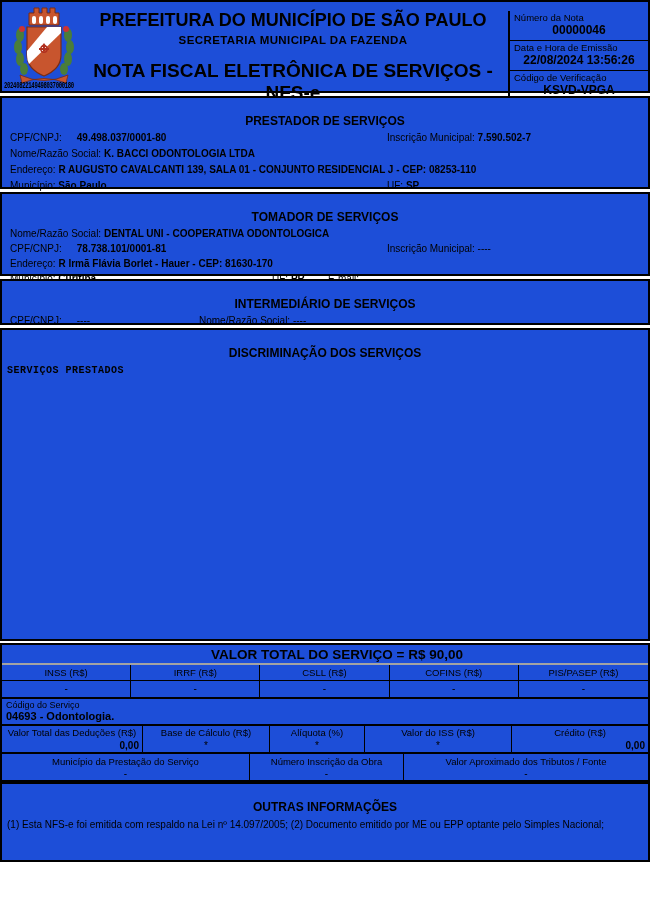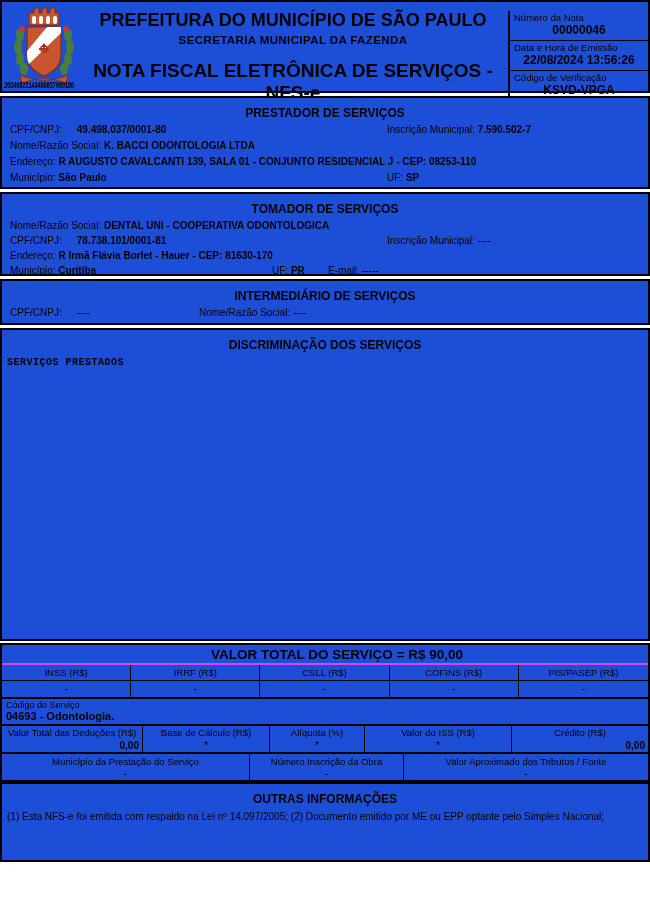--- a/index.html
+++ b/index.html
@@ -29,42 +29,42 @@
   .header-right {
     position:absolute; right:0; top:9px; width:140px; height:89px;
     border-left:2px solid #000;
   }
   .hr-cell { padding:1px 4px 0 4px; height:29px; }
   .hr-cell + .hr-cell { border-top:1.5px solid #000; height:30px; }
   .hr-label { font-size:9.5px; }
   .hr-value { font-size:12px; font-weight:bold; text-align:center; line-height:14px; }
 
   
-  .section-title { font-size:12px; font-weight:bold; text-align:center; line-height:17px; padding-top:7px; }
+  .section-title { font-size:12px; font-weight:bold; text-align:center; line-height:17px; padding-top:15px; }
   .rows { padding:0 8px; }
   .row { position:relative; line-height:16px; font-size:10px; white-space:nowrap; }
   .row-tight { line-height:15px; }
   .lbl { font-size:10px; }
   .val { font-size:10px; font-weight:bold; }
   .lbl-w { display:inline-block; width:64px; }
   .abs { position:absolute; top:0; }
 
   .prestador { height: 93px; }
   .tomador { height: 84px; }
   .intermediario { height: 46px; }
 
   .discriminacao { height: 313px; }
   .disc-content {
     font-family:"Liberation Mono", monospace; font-size:10px; font-weight:bold;
     padding:3px 5px; letter-spacing:0.5px;
   }
 
   
   .valor-block { }
-  .vt-row { height:20px; border-bottom:2px solid #d946ef; text-align:center;
+  .vt-row { height:20px; border-bottom:2px solid #a3a3a3; text-align:center;
             font-size:13.5px; font-weight:bold; line-height:19px;padding-left:24px; }
   .tax-grid { display:grid; grid-template-columns:repeat(5,1fr); border-bottom:2px solid #000; }
   .tax-grid .th { font-size:9.5px; text-align:center; height:16px; line-height:15px;
                   border-bottom:1px solid #000; }
   .tax-grid .td { font-size:10px; text-align:center; height:16px; line-height:15px; }
   .tax-grid .th:not(:nth-child(5)), .tax-grid .td:not(:nth-child(10)) { }
   .br { border-right:1.5px solid #000; }
 
   .codigo { border-bottom:2px solid #000; height:27px; padding:1px 4px; }
   .codigo-label { font-size:9px; }

